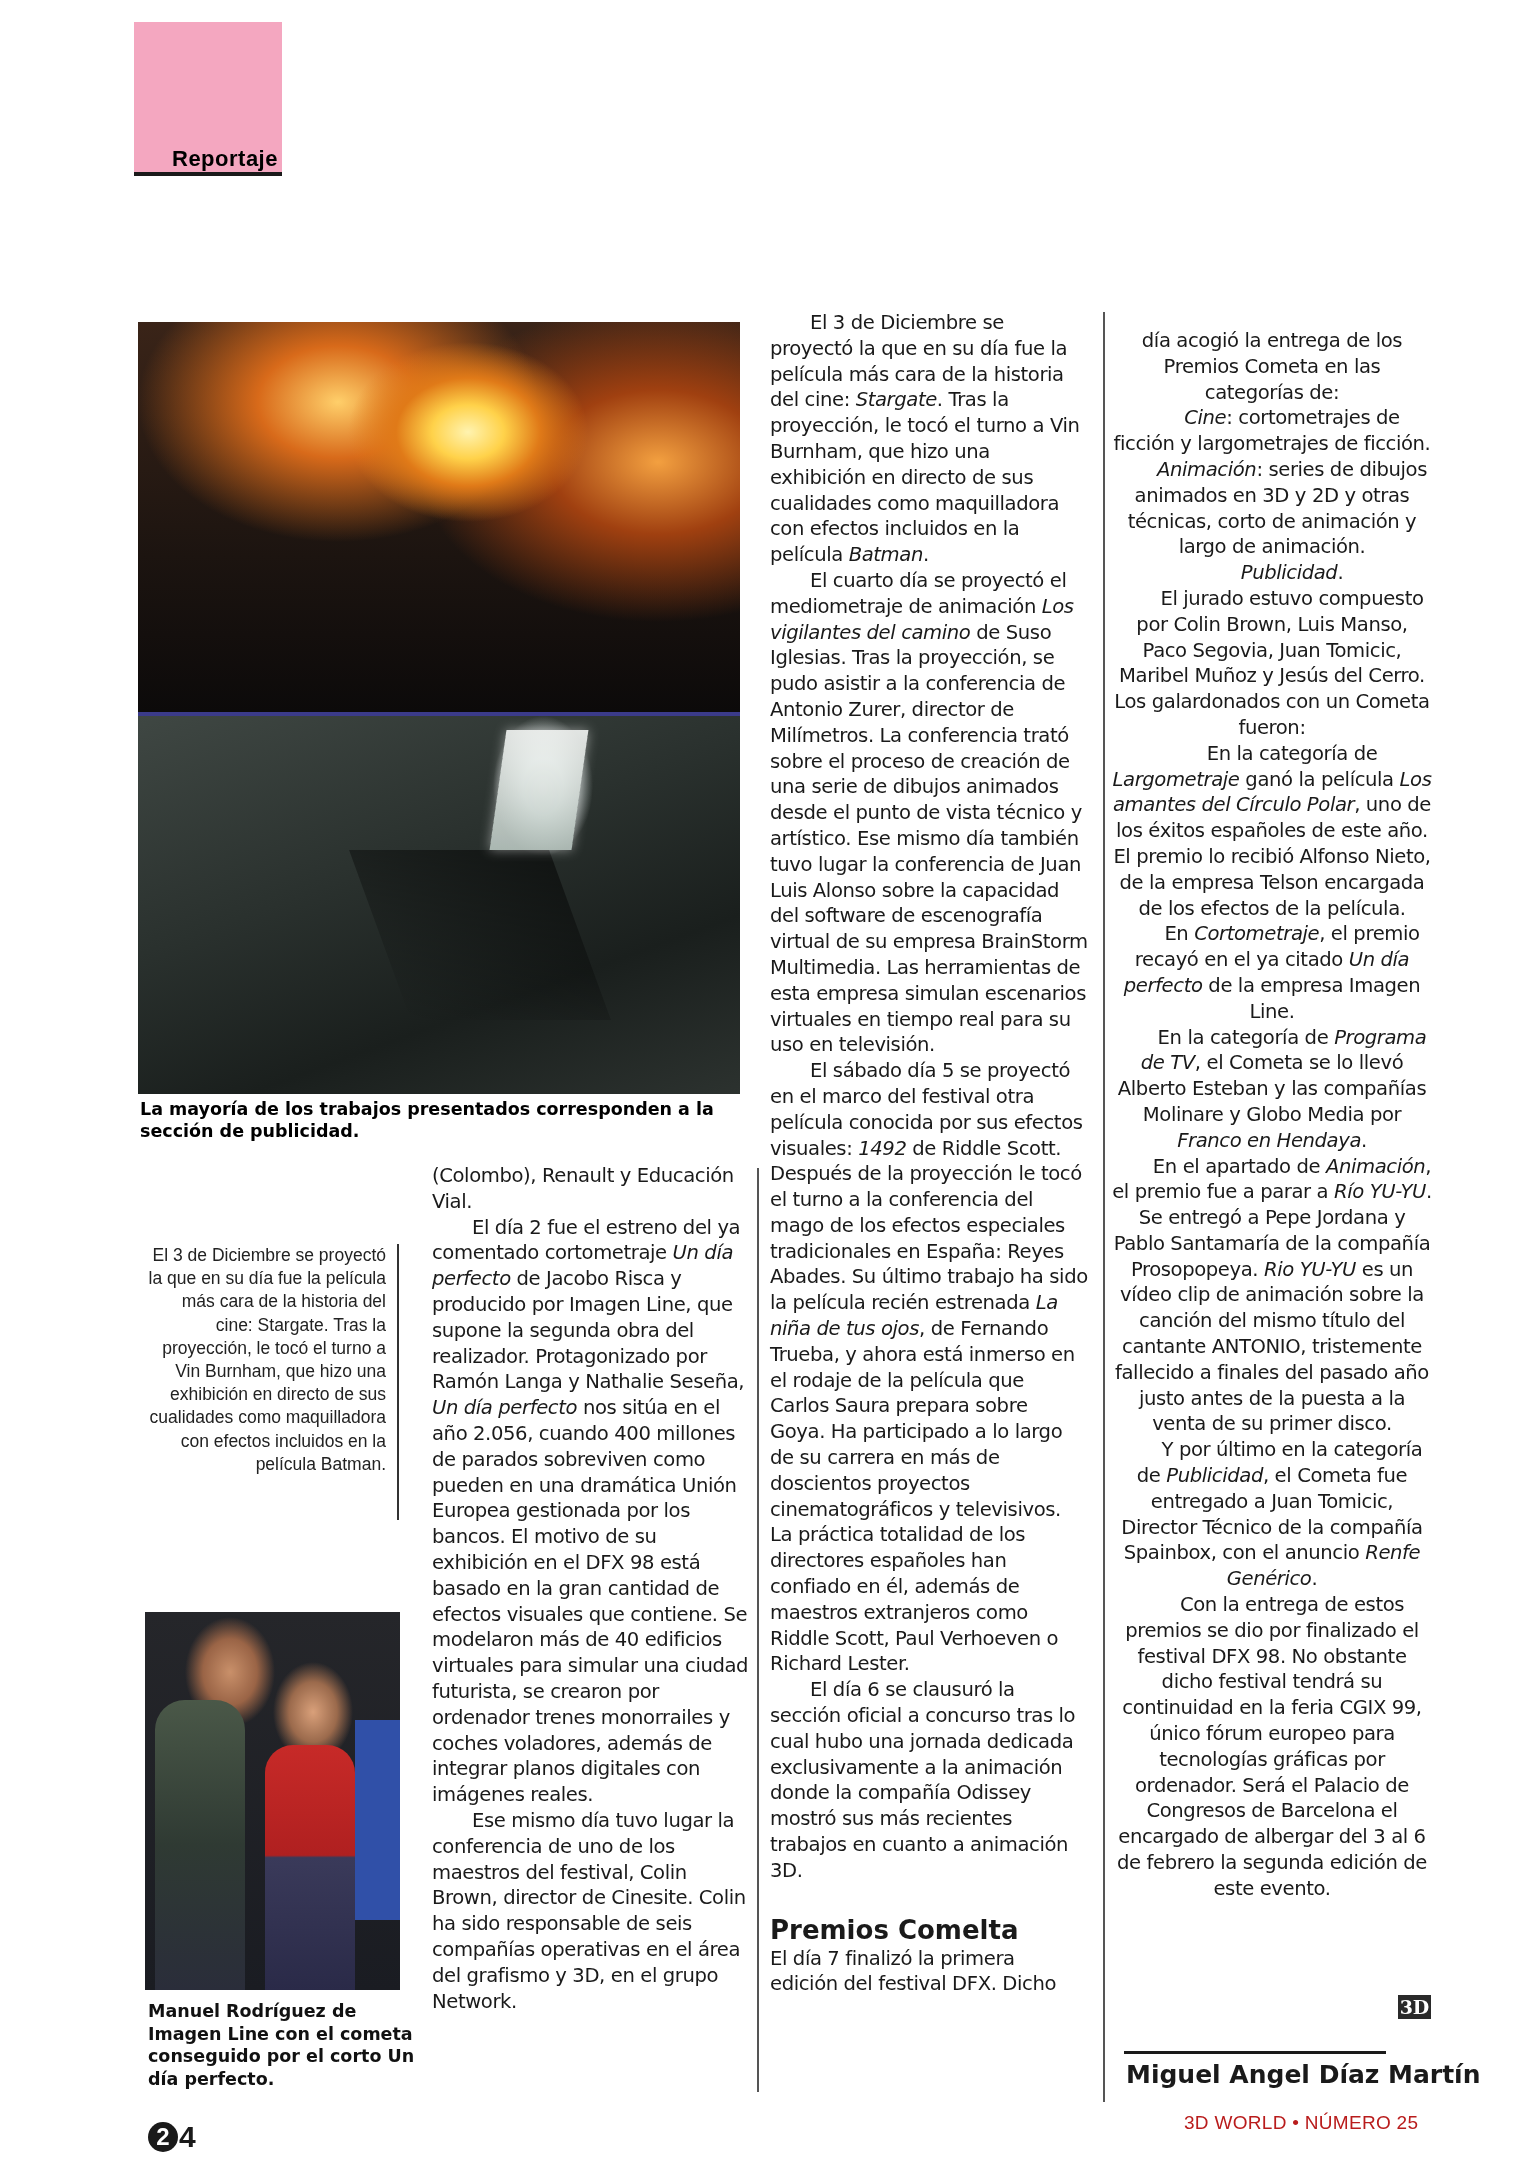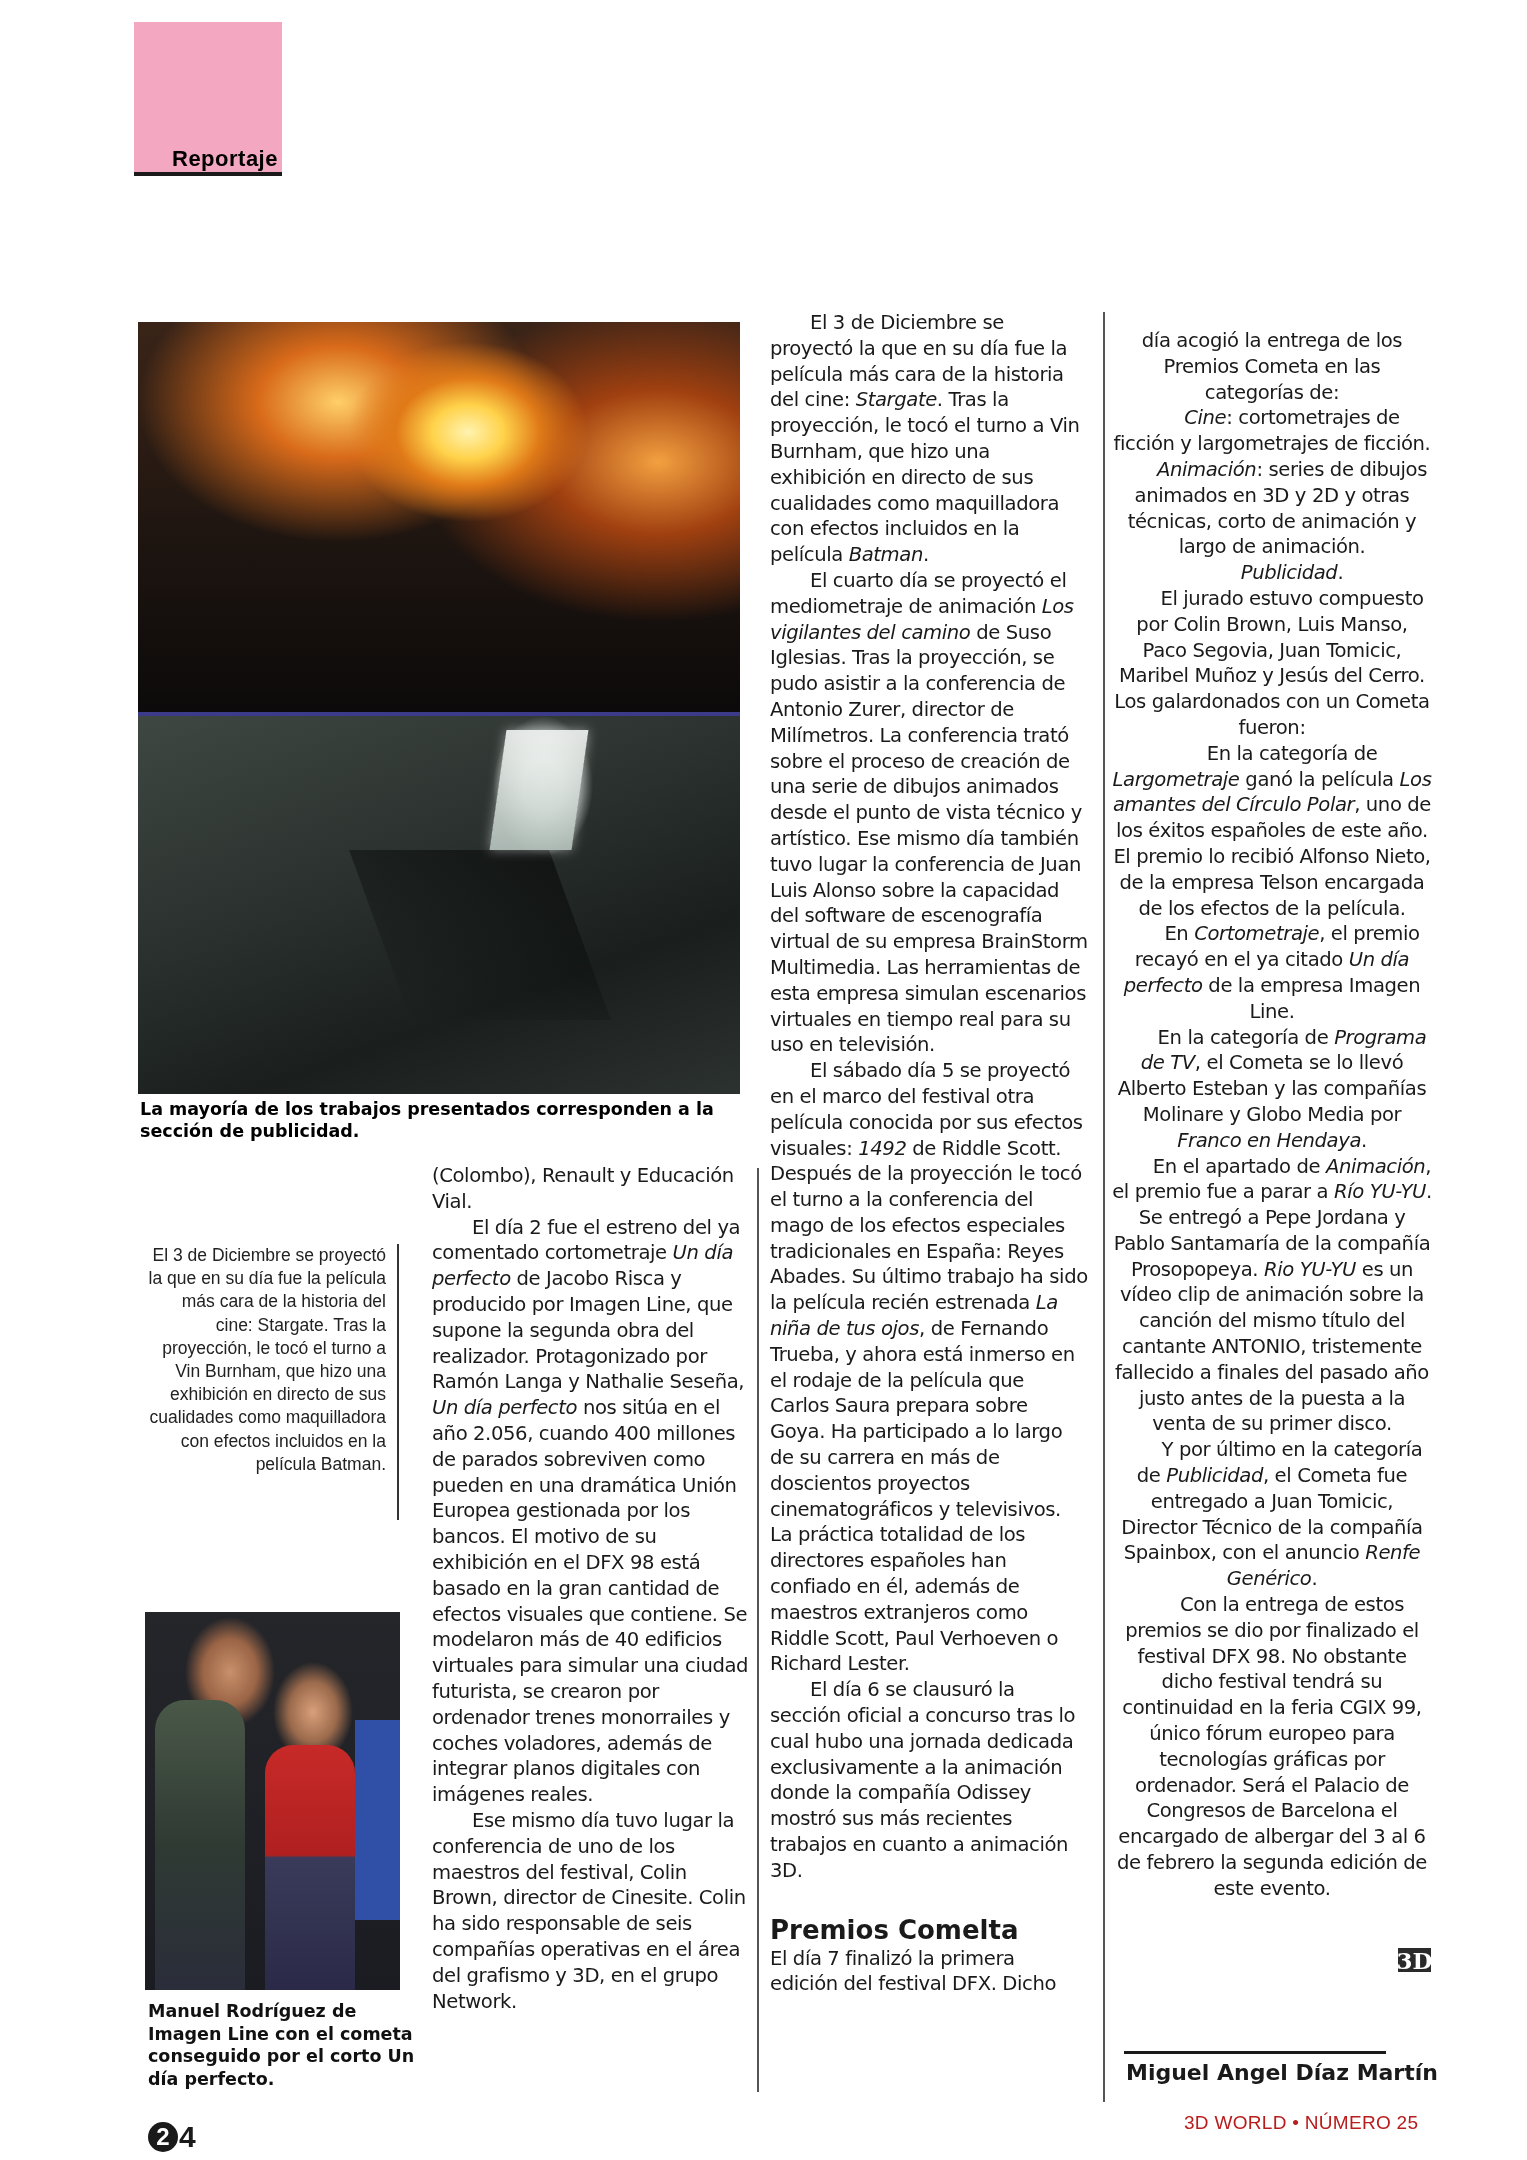--- a/index.html
+++ b/index.html
@@ -64,23 +64,23 @@
   .col3 { left: 770px; top: 310px; width: 318px; }
   .col4 { left: 1112px; top: 328px; width: 320px; text-align: center; }
   .col-rule { position: absolute; width: 2px; background: #555; }
   .rule-3 { left: 757px; top: 1168px; height: 924px; }
   .rule-4 { left: 1103px; top: 312px; height: 1790px; }
 
   .subhead { font-family: "DejaVu Sans", sans-serif; font-weight: bold; font-size: 26px; line-height: 32px; margin-top: 30px; letter-spacing: 0; }
 
   .byline-rule { position: absolute; left: 1124px; top: 2051px; width: 262px; height: 3px; background: #1a1a1a; }
   .byline { position: absolute; left: 1126px; top: 2060px; font-family: "DejaVu Sans", sans-serif; font-weight: bold;
-            font-size: 22px; color: #1a1a1a; }
-  .end-mark { position: absolute; left: 1398px; top: 1948px; width: 33px; height: 24px; background: #2a2a2a; color: #fff;
-              font-family: "DejaVu Serif", serif; font-weight: bold; font-size: 23px; display: flex; align-items: center; justify-content: center; }
+            font-size: 25px; color: #1a1a1a; }
+  .end-mark { position: absolute; left: 1398px; top: 1995px; width: 33px; height: 24px; background: #2a2a2a; color: #fff;
+              font-family: "DejaVu Serif", serif; font-weight: bold; font-size: 19px; display: flex; align-items: center; justify-content: center; }
 
   .footer-issue { position: absolute; left: 1184px; top: 2112px; font-family: "Liberation Sans", sans-serif;
                   font-size: 19px; color: #b91c1c; letter-spacing: 0.3px; }
 </style>
 </head>
 <body>
 
 <div class="pink-block"></div>
 <div class="section-label">Reportaje</div>
 <div class="section-rule"></div>

